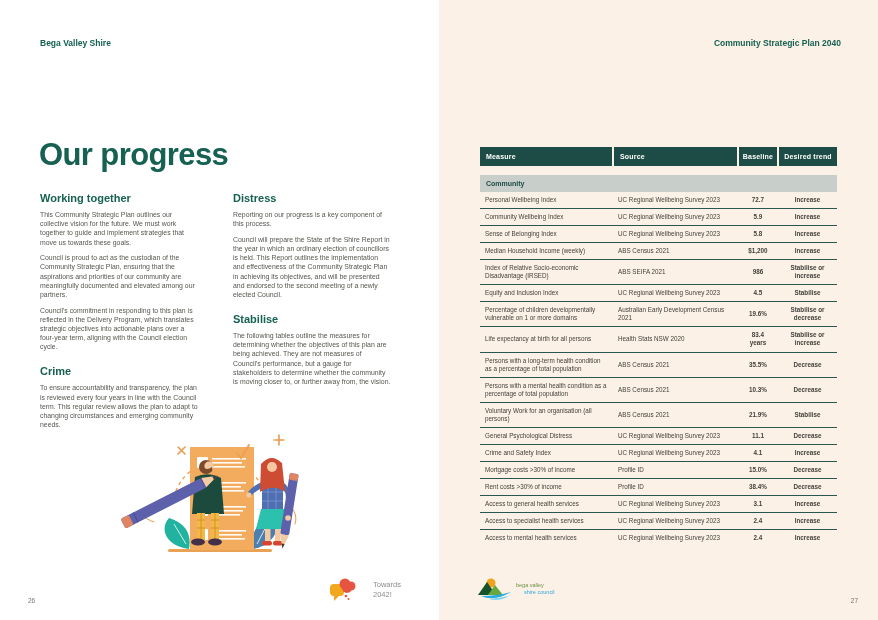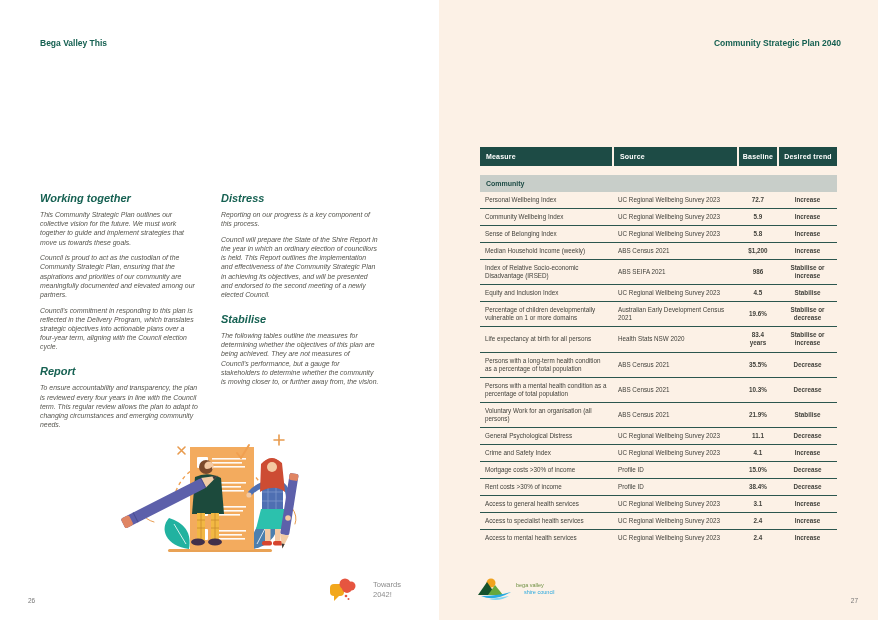--- a/index.html
+++ b/index.html
@@ -5,21 +5,21 @@
   * { margin:0; padding:0; box-sizing:border-box; }
   html,body { width:878px; height:620px; font-family:"Liberation Sans", sans-serif; background:#e9e9e9; }
   .spread { position:relative; width:878px; height:620px; display:flex; overflow:hidden; }
   .page { position:relative; width:439px; height:620px; }
   .page-left  { background:#ffffff; }
   .page-right { background:#fcf1e6; }
 
   
   .brand { position:absolute; left:40px; top:38px; font-size:8.5px; font-weight:bold; color:#166152; }
   .page-title { position:absolute; left:39px; top:137px; font-size:31px; font-weight:bold; color:#166152; letter-spacing:-0.6px; }
-  .cols { position:absolute; left:40px; top:192px; width:352px; display:flex; gap:23px;font-style:italic; }
+  .cols { position:absolute; left:40px; top:192px; width:352px; display:flex; gap:35px; }
   .col { width:158px; }
   .section { margin-bottom:14px; }
   .section h2 { font-size:11px; font-weight:bold; color:#166152; margin-bottom:6px; }
   .section p { font-size:6.9px; line-height:1.33; color:#56554e; margin-bottom:6.5px; }
   .section p:last-child { margin-bottom:0; }
 
   .illustration { position:absolute; left:112px; top:420px; }
 
   .page-num { position:absolute; bottom:16px; font-size:6.5px; color:#777; }
   .page-num.left  { left:28px; }
@@ -62,32 +62,33 @@
   .council-text { font-size:5.5px; line-height:1.25; }
   .council-text .l1 { color:#6d8f41; }
   .council-text .l2 { color:#2aa9df; margin-left:8px; }
 </style>
 </head>
 <body>
 
 <div class="spread" data-name="document-spread">
 
   <div class="page page-left" data-name="page-left">
-    <div class="brand" data-name="brand-text">Bega Valley This</div>
+    <div class="brand" data-name="brand-text">Bega Valley Shire</div>
+    <div class="page-title" data-name="page-title">Our progress</div>
 
     <div class="cols" data-name="text-columns">
       <div class="col" data-name="column-1">
         <div class="section" data-name="section-working-together">
           <h2 data-name="section-heading">Working together</h2>
           <p data-name="paragraph">This Community Strategic Plan outlines our collective vision for the future. We must work together to guide and implement strategies that move us towards these goals.</p>
           <p data-name="paragraph">Council is proud to act as the custodian of the Community Strategic Plan, ensuring that the aspirations and priorities of our community are meaningfully documented and elevated among our partners.</p>
           <p data-name="paragraph">Council's commitment in responding to this plan is reflected in the Delivery Program, which translates strategic objectives into actionable plans over a four-year term, aligning with the Council election cycle.</p>
         </div>
         <div class="section" data-name="section-review">
-          <h2 data-name="section-heading">Report</h2>
+          <h2 data-name="section-heading">Crime</h2>
           <p data-name="paragraph">To ensure accountability and transparency, the plan is reviewed every four years in line with the Council term. This regular review allows the plan to adapt to changing circumstances and emerging community needs.</p>
         </div>
       </div>
       <div class="col" data-name="column-2">
         <div class="section" data-name="section-reporting">
           <h2 data-name="section-heading">Distress</h2>
           <p data-name="paragraph">Reporting on our progress is a key component of this process.</p>
           <p data-name="paragraph">Council will prepare the State of the Shire Report in the year in which an ordinary election of councillors is held. This Report outlines the implementation and effectiveness of the Community Strategic Plan in achieving its objectives, and will be presented and endorsed to the second meeting of a newly elected Council.</p>
         </div>
         <div class="section" data-name="section-measures">

